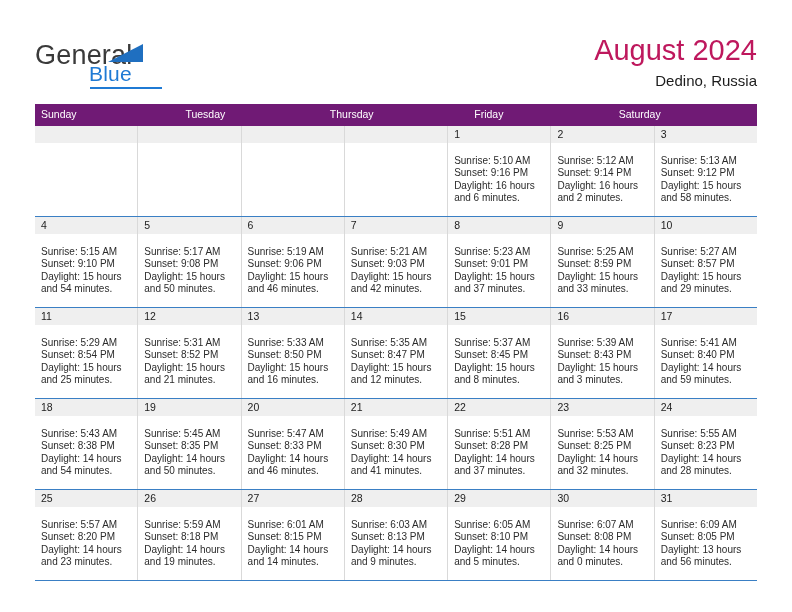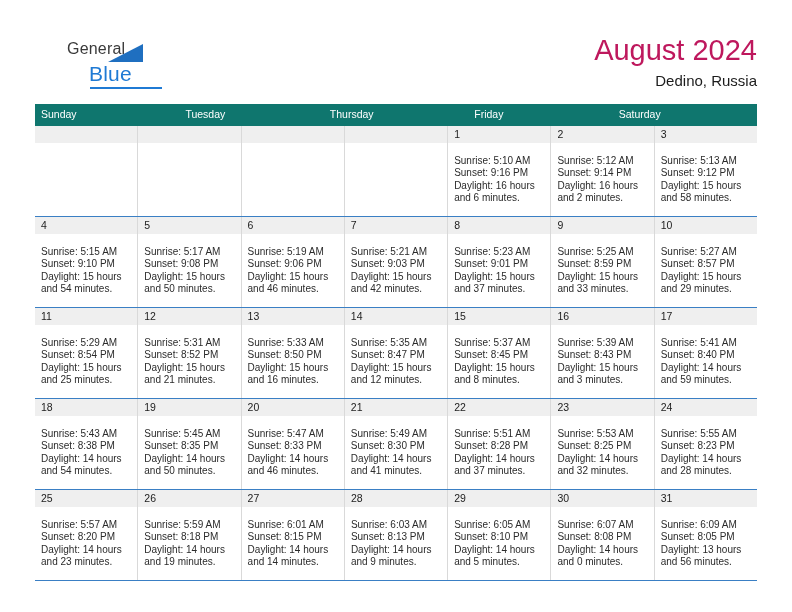--- a/index.html
+++ b/index.html
@@ -35,25 +35,24 @@
     position: absolute;
     left: 35px;
     top: 40px;
     width: 170px;
     height: 48px;
   }
   .logo-general {
     position: absolute;
     left: 0;
     top: 0;
-    font-size: 16px;
+    font-size: 27px;
     letter-spacing: 0.2px;
     color: #3a3a3a;
     font-family: "Liberation Sans", sans-serif;
-    margin-left: 32px;
   }
   .logo-triangle {
     position: absolute;
     left: 73px;
     top: 4px;
     width: 0;
     height: 0;
     border-style: solid;
     border-width: 0 0 18px 35px;
     border-color: transparent transparent #1f6fc0 transparent;
@@ -102,21 +101,21 @@
     position: absolute;
     left: 35px;
     top: 104px;
     width: 722px;
   }
 
   .weekday-row {
     display: flex;
     width: 722px;
     height: 22px;
-    background: #0f766e;
+    background: #701a75;
   }
   .weekday-cell {
     flex: 1 1 0;
     box-sizing: border-box;
     padding: 4px 0 0 6px;
     font-size: 10.5px;
     color: #ffffff;
     line-height: 13px;
     white-space: nowrap;
   }

